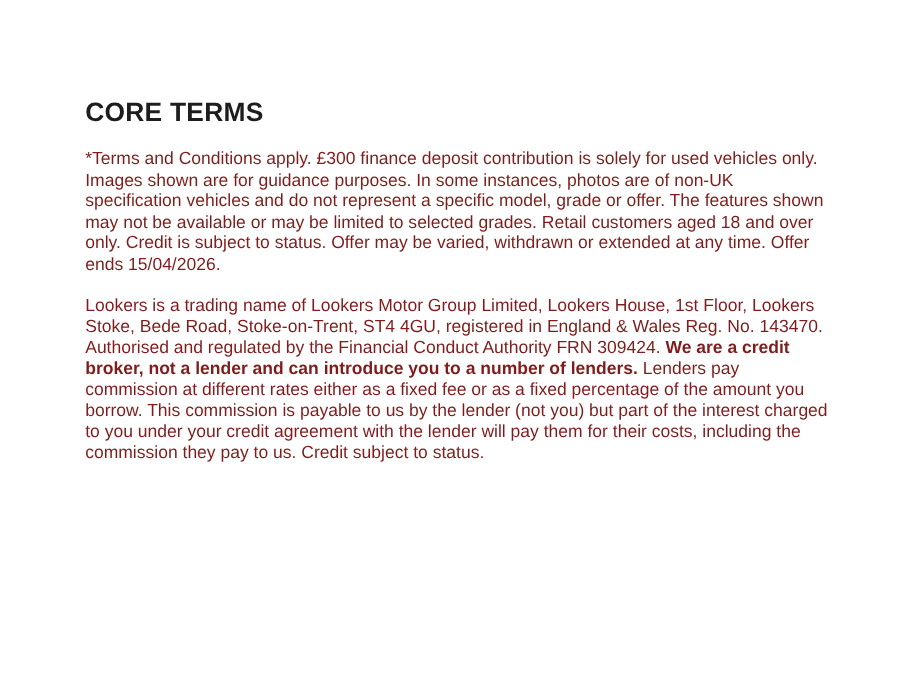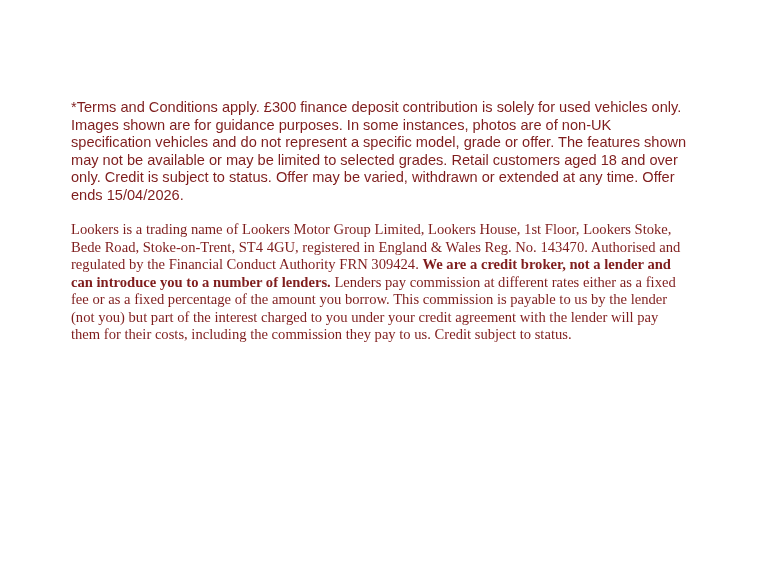--- a/index.html
+++ b/index.html
@@ -29,29 +29,29 @@
   }
   .terms-paragraph {
     margin: 18px 0 0 0;
     font-size: 14.6px;
     line-height: 17.5px;
     font-weight: 400;
     color: #7f1d1d;
   }
   .terms-paragraph + .terms-paragraph {
     margin-top: 17px;
-    font-family: Liberation Serif, serif;
   }
   .bold-run {
     font-weight: 700;
   }
 </style>
 </head>
 <body>
 
 <main class="terms-section">
   <div class="terms-content">
+    <h1 class="core-terms-heading">CORE TERMS</h1>
 
     <p class="terms-paragraph">*Terms and Conditions apply. £300 finance deposit contribution is solely for used vehicles only. Images shown are for guidance purposes. In some instances, photos are of non-UK specification vehicles and do not represent a specific model, grade or offer. The features shown may not be available or may be limited to selected grades. Retail customers aged 18 and over only. Credit is subject to status. Offer may be varied, withdrawn or extended at any time. Offer ends 15/04/2026.</p>
 
     <p class="terms-paragraph"><span>Lookers is a trading name of Lookers Motor Group Limited, Lookers House, 1st Floor, Lookers Stoke, Bede Road, Stoke-on-Trent, ST4 4GU, registered in England &amp; Wales Reg. No. 143470. Authorised and regulated by the Financial Conduct Authority FRN 309424. </span><span class="bold-run">We are a credit broker, not a lender and can introduce you to a number of lenders.</span><span> Lenders pay commission at different rates either as a fixed fee or as a fixed percentage of the amount you borrow. This commission is payable to us by the lender (not you) but part of the interest charged to you under your credit agreement with the lender will pay them for their costs, including the commission they pay to us. Credit subject to status.</span></p>
   </div>
 </main>
 
 </body></html>

